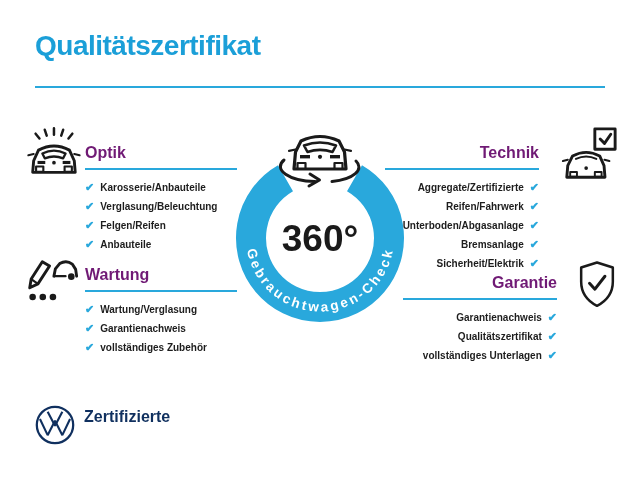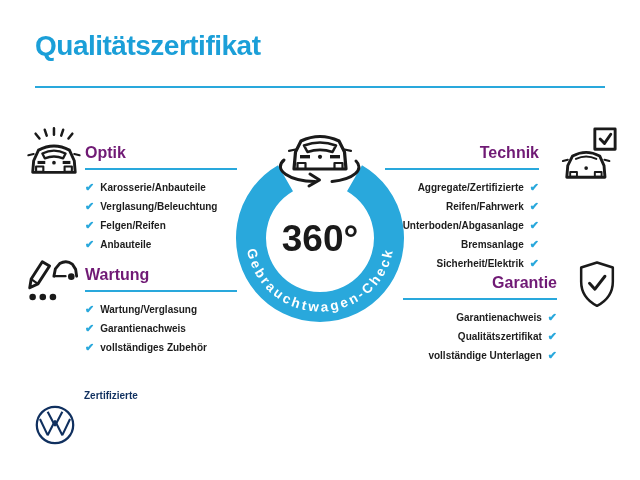--- a/index.html
+++ b/index.html
@@ -47,22 +47,22 @@
   #icon-optik   { left: 24px;  top: 124px; }
   #icon-technik { left: 560px; top: 126px; }
   #icon-wartung { left: 22px;  top: 252px; }
   #icon-garantie{ left: 572px; top: 258px; }
   
   #ring-svg { position: absolute; left: 220px; top: 120px; }
   #center-car-svg { position: absolute; left: 270px; top: 119px; }
   
   #vw-logo { position: absolute; left: 34px; top: 404px; }
   .brand-text {
-    position: absolute; left: 84px; top: 386px;
-    font-size: 10px; font-weight: bold; color: #10305f; line-height: 19px;
+    position: absolute; left: 84px; top: 407px;
+    font-size: 16px; font-weight: bold; color: #10305f; line-height: 19px;
   }
   svg .stroke { fill: none; stroke: #1a1a1a; stroke-linecap: round; stroke-linejoin: round; }
   svg .fillblk { fill: #1a1a1a; stroke: none; }
   svg .navy { stroke: #10305f; fill: none; }
 </style>
 </head>
 <body>
 
 <div class="canvas">
 
@@ -165,21 +165,21 @@
       <li><span class="check">✔</span><span>vollständiges Zubehör</span></li>
     </ul>
   </div>
 
   <div id="sec-garantie" class="section right-col">
     <h2>Garantie</h2>
     <div class="rule"></div>
     <ul>
       <li><span>Garantienachweis</span><span class="check">✔</span></li>
       <li><span>Qualitätszertifikat</span><span class="check">✔</span></li>
-      <li><span>vollständige Unterlagen</span><span class="check">✔</span></li>
+      <li><span>vollständiges Unterlagen</span><span class="check">✔</span></li>
     </ul>
   </div>
 
   <svg id="vw-logo" width="42" height="42" viewBox="0 0 60 60">
     <circle class="navy" stroke-width="3.2" cx="30" cy="30" r="26"></circle>
     <path class="navy" stroke-width="3" stroke-linejoin="bevel" d="M19.5 11 L30 31 L40.5 11"></path>
     <path class="navy" stroke-width="3" stroke-linejoin="bevel" d="M8.5 21.5 L19.5 44.5 L30 24 L40.5 44.5 L51.5 21.5"></path>
   </svg>
   <div class="brand-text">
     <div>Zertifizierte</div>

